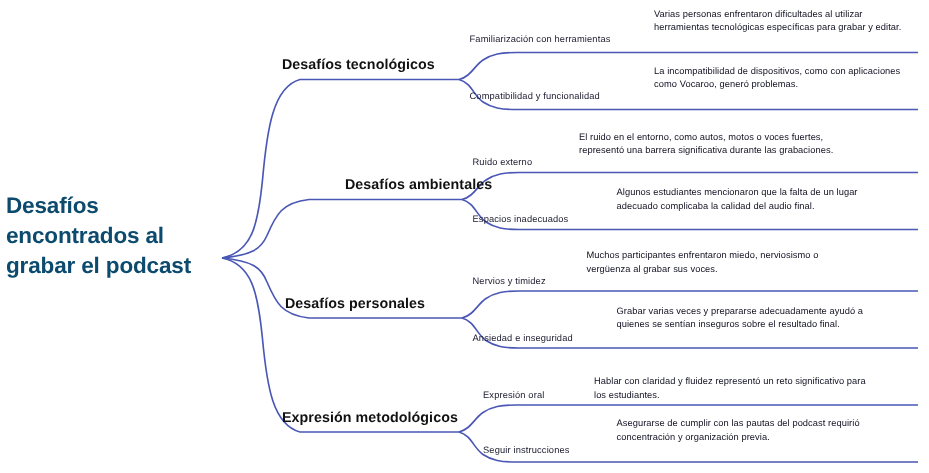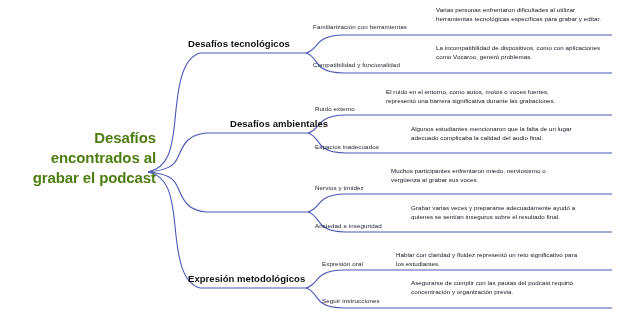--- a/index.html
+++ b/index.html
@@ -22,28 +22,28 @@
   }
   svg.links {
     position: absolute;
     left: 0; top: 0;
     width: 619px;
     height: 315px;
     pointer-events: none;
   }
   .root-label {
     position: absolute;
-    left: 28px;
+    left: 4px;
     top: 128px;
     width: 128px;
     font-size: 15px;
     font-weight: bold;
     line-height: 1.32;
-    color: #4d7c0f;
-    text-align: right;
+    color: #0c4a6e;
+    text-align: left;
     letter-spacing: -0.1px;
   }
   .branch-label {
     position: absolute;
     font-size: 9.5px;
     font-weight: bold;
     color: #111111;
     white-space: nowrap;
     letter-spacing: 0.05px;
   }
@@ -97,20 +97,21 @@
   <div class="detail-text" style="left:436px; top:6px; width:176px;">Varias personas enfrentaron dificultades al utilizar herramientas tecnológicas específicas para grabar y editar.</div>
   <div class="sub-label" style="left:313px; top:61px;">Compatibilidad y funcionalidad</div>
   <div class="detail-text" style="left:436px; top:44px; width:176px;">La incompatibilidad de dispositivos, como con aplicaciones como Vocaroo, generó problemas.</div>
 
   <div class="branch-label" style="left:190px; top:118px;padding-left:40px;">Desafíos ambientales</div>
   <div class="sub-label" style="left:315px; top:105px;">Ruido externo</div>
   <div class="detail-text" style="left:386px; top:88px; width:180px;">El ruido en el entorno, como autos, motos o voces fuertes, representó una barrera significativa durante las grabaciones.</div>
   <div class="sub-label" style="left:315px; top:143px;">Espacios inadecuados</div>
   <div class="detail-text" style="left:411px; top:125px; width:180px;">Algunos estudiantes mencionaron que la falta de un lugar adecuado complicaba la calidad del audio final.</div>
 
+  <div class="branch-label" style="left:190px; top:197px;">Desafíos personales</div>
   <div class="sub-label" style="left:315px; top:184px;">Nervios y timidez</div>
   <div class="detail-text" style="left:391px; top:167px; width:184px;">Muchos participantes enfrentaron miedo, nerviosismo o vergüenza al grabar sus voces.</div>
   <div class="sub-label" style="left:315px; top:222px;">Ansiedad e inseguridad</div>
   <div class="detail-text" style="left:411px; top:204px; width:180px;">Grabar varias veces y prepararse adecuadamente ayudó a quienes se sentían inseguros sobre el resultado final.</div>
 
   <div class="branch-label" style="left:188px; top:273px;">Expresión metodológicos</div>
   <div class="sub-label" style="left:322px; top:260px;">Expresión oral</div>
   <div class="detail-text" style="left:396px; top:251px; width:186px;">Hablar con claridad y fluidez representó un reto significativo para los estudiantes.</div>
   <div class="sub-label" style="left:322px; top:297px;">Seguir instrucciones</div>
   <div class="detail-text" style="left:411px; top:279px; width:180px;">Asegurarse de cumplir con las pautas del podcast requirió concentración y organización previa.</div>

